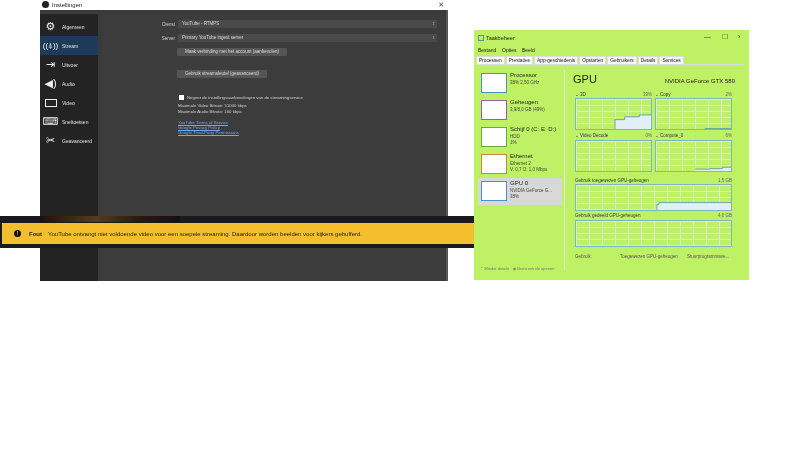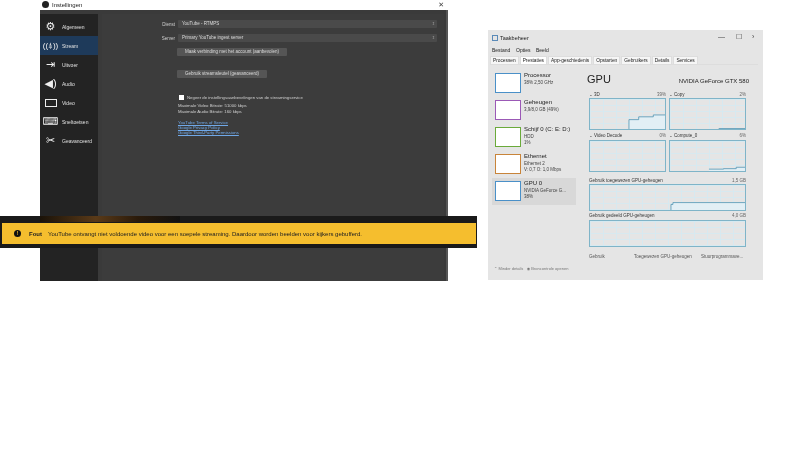--- a/index.html
+++ b/index.html
@@ -29,21 +29,21 @@
 
   
   .banner-shadow { position: absolute; left: 0; top: 216px; width: 477px; height: 32px; background: #1a1a1a; }
   .banner-img { position: absolute; left: 40px; top: 216px; width: 140px; height: 6px; background: linear-gradient(90deg,#1a1208,#5a3a18 40%,#2a1a0a 70%,#111); }
   .banner { position: absolute; left: 2px; top: 223px; width: 474px; height: 21px; background: #f5be2e; display: flex; align-items: center; }
   .banner .err-ic { width: 7px; height: 7px; border-radius: 50%; background: #111; margin-left: 12px; color: #f5be2e; font-size: 5px; line-height: 7px; text-align: center; font-weight: bold; }
   .banner .err-lbl { font-size: 6px; font-weight: bold; color: #222; margin-left: 8px; }
   .banner .err-msg { font-size: 6px; color: #222; margin-left: 6px; }
 
   
-  .tm { position: absolute; left: 488px; top: 30px; width: 275px; height: 250px; background: #e5e5e5; }
+  .tm { position: absolute; left: 474px; top: 30px; width: 275px; height: 250px; background: #bef264; }
   .tm-title { position: absolute; left: 12px; top: 5px; font-size: 5.5px; color: #222; }
   .tm-title-ic { position: absolute; left: 4px; top: 5px; width: 6px; height: 6px; border: 1px solid #5a8ab8; }
   .tm-ctrl { position: absolute; top: 3px; font-size: 7px; color: #444; }
   .tm-menu { position: absolute; top: 17px; font-size: 5px; color: #222; }
   .tm-tabs { position: absolute; left: 2px; top: 26px; height: 9px; display: flex; border-bottom: 1px solid #ddd; width: 268px; }
   .tm-tab { font-size: 4.8px; color: #222; padding: 0 2px; line-height: 8px; border: 1px solid #ddd; border-bottom: none; margin-right: 1px; background: #f6f6f6; }
   .tm-tab.active { background: #fff; }
   .res-item { position: absolute; left: 4px; width: 84px; height: 27px; }
   .res-item.active { background: #d8d8d8; }
   .res-thumb { position: absolute; left: 3px; top: 3px; width: 26px; height: 20px; background: #fff; border: 1px solid; }

